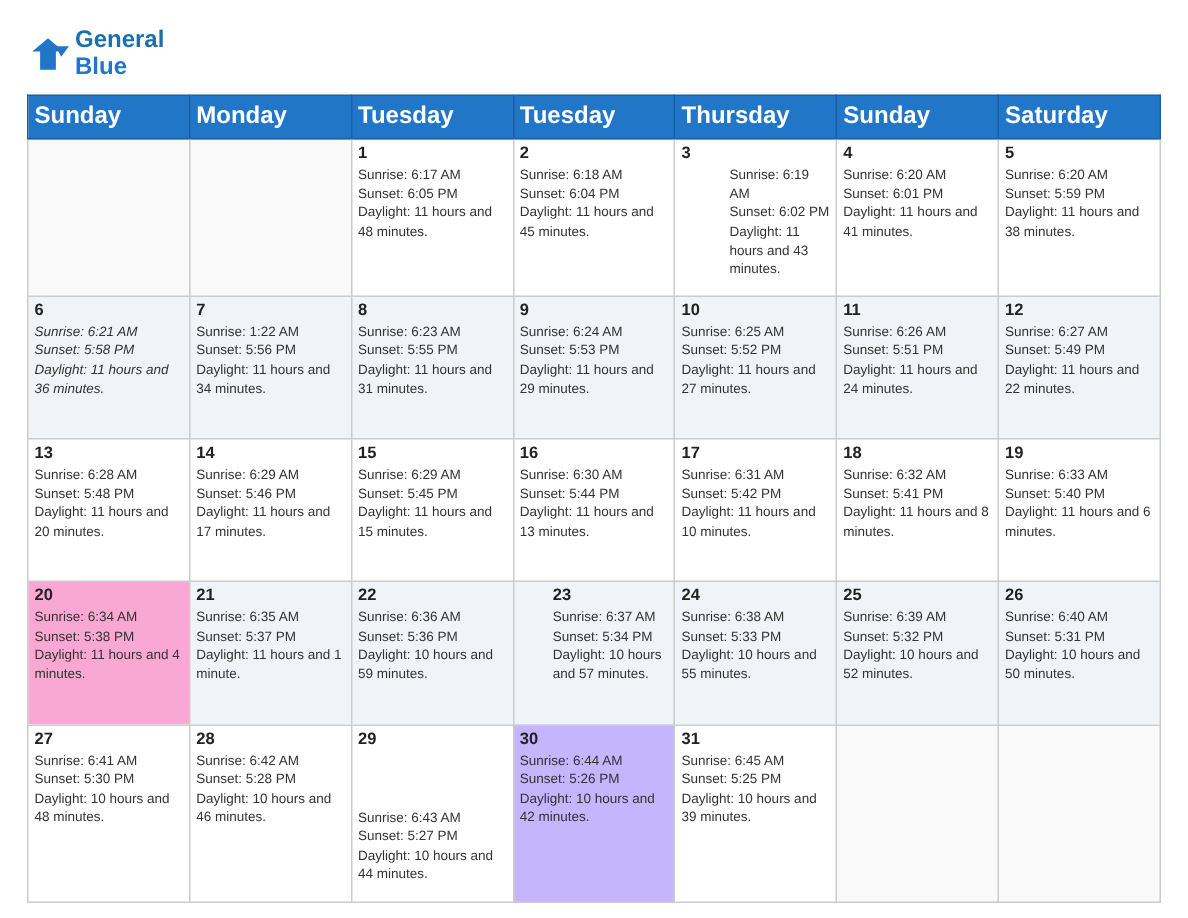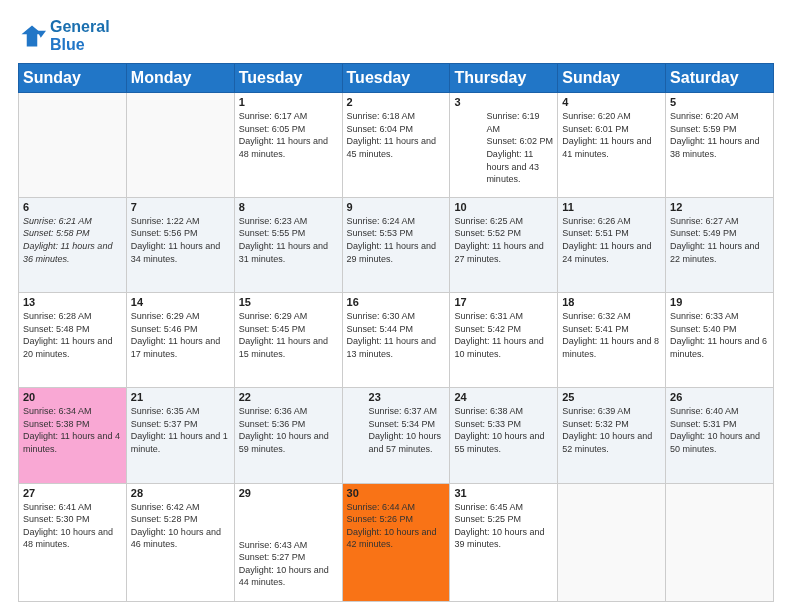--- a/index.html
+++ b/index.html
@@ -302,21 +302,21 @@
             <div class="day-info" style="white-space: pre-line;">Sunrise: 6:42 AM
 Sunset: 5:28 PM
 Daylight: 10 hours and 46 minutes.</div>
           </td>
           <td style="background: rgb(255, 255, 255);">
             <span class="day-num">29</span>
             <div class="day-info" style="white-space: pre-line; margin-top: 40px;">Sunrise: 6:43 AM
 Sunset: 5:27 PM
 Daylight: 10 hours and 44 minutes.</div>
           </td>
-          <td style="background: #f97316;">
+          <td style="background: #c4b5fd;">
             <span class="day-num">30</span>
             <div class="day-info" style="white-space: pre-line;">Sunrise: 6:44 AM
 Sunset: 5:26 PM
 Daylight: 10 hours and 42 minutes.</div>
           </td>
           <td style="background: rgb(255, 255, 255);">
             <span class="day-num">31</span>
             <div class="day-info" style="white-space: pre-line;">Sunrise: 6:45 AM
 Sunset: 5:25 PM
 Daylight: 10 hours and 39 minutes.</div>

